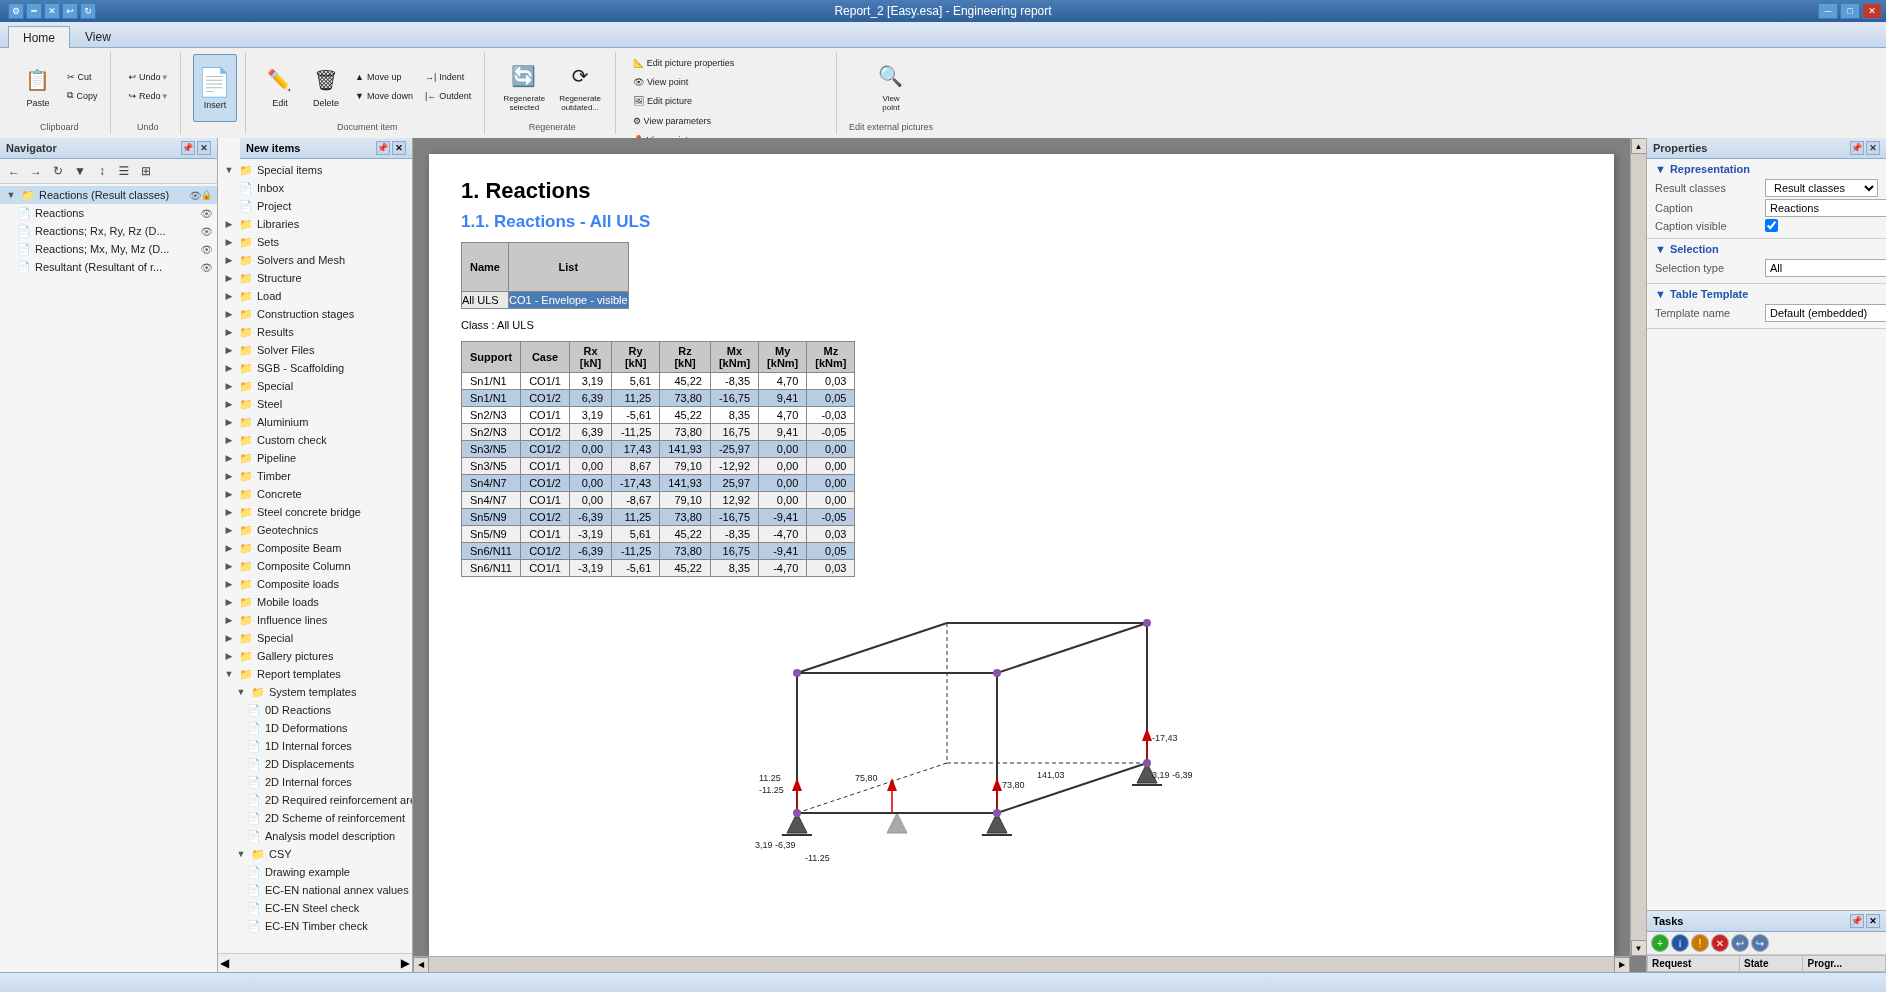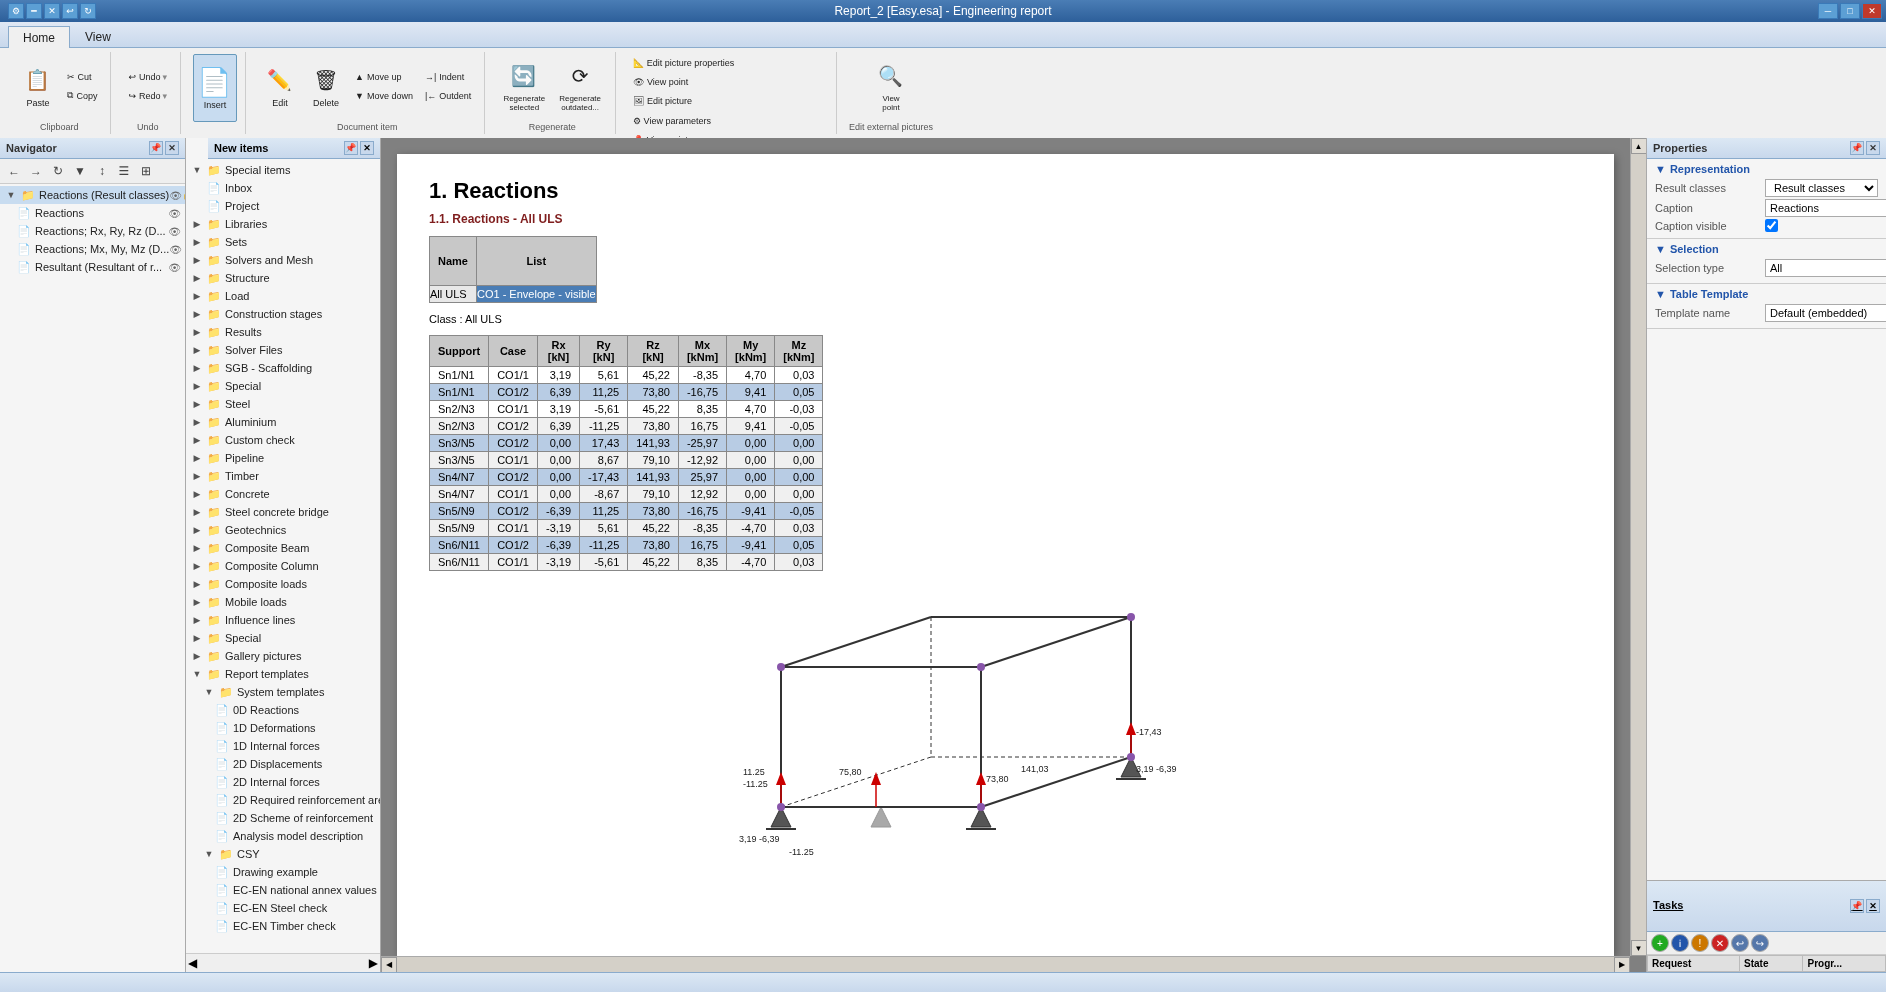--- a/index.html
+++ b/index.html
@@ -227,21 +227,21 @@
     }
     .content-inner {
       background: white;
       margin: 16px;
       padding: 24px 32px;
       min-height: calc(100% - 32px);
       overflow-y: auto;
       box-shadow: 2px 2px 8px rgba(0,0,0,0.3);
     }
     .section-title { font-size: 22px; font-weight: bold; margin-bottom: 8px; color: #000; }
-    .subsection-title { font-size: 12px; font-weight: bold; margin-bottom: 10px; color: #7f1d1d; }
+    .subsection-title { font-size: 17px; font-weight: bold; margin-bottom: 10px; color: #3b82f6; }
     .filter-table { border-collapse: collapse; margin-bottom: 10px; font-size: 11px; }
     .filter-table th {
       background: #c8c8c8;
       border: 1px solid #888;
       padding: 18px 8px;
       font-weight: bold;
     }
     .filter-table td {
       background: #e8e8e8;
       border: 1px solid #888;
@@ -307,26 +307,26 @@
       border: 1px solid #aaa;
       background: white;
       padding: 1px 4px;
       font-size: 11px;
       height: 18px;
     }
     .prop-checkbox { margin-right: 4px; }
     .tasks-header {
       background: linear-gradient(to bottom, #dce8f4, #c8d8ec);
       border-bottom: 1px solid #8aabcc;
-      padding: 18px 6px;
-      display: flex;
+      padding: 3px 6px;
+      display: flex;
+      align-items: center;
       justify-content: space-between;
       font-size: 11px;
       font-weight: bold;
-      text-decoration: underline;
     }
     .tasks-toolbar {
       padding: 2px 4px;
       background: #efefef;
       border-bottom: 1px solid #ccc;
       display: flex;
       gap: 2px;
     }
     .task-btn {
       width: 18px; height: 18px;
@@ -529,21 +529,21 @@
         <span style="font-size:8px">View<br>point</span>
       </div>
     </div>
     <div class="ribbon-group-label">Edit external pictures</div>
   </div>
 
 </div>
 
 <div class="main-layout">
 
-  <div class="navigator" style="width:186px;">
+  <div class="navigator" style="width:218px;">
     <div class="panel-header">
       <span>Navigator</span>
       <div class="panel-header-btns">
         <div class="panel-header-btn">📌</div>
         <div class="panel-header-btn">✕</div>
       </div>
     </div>
     <div class="tree-toolbar">
       <div class="tree-toolbar-btn">←</div>
       <div class="tree-toolbar-btn">→</div>

